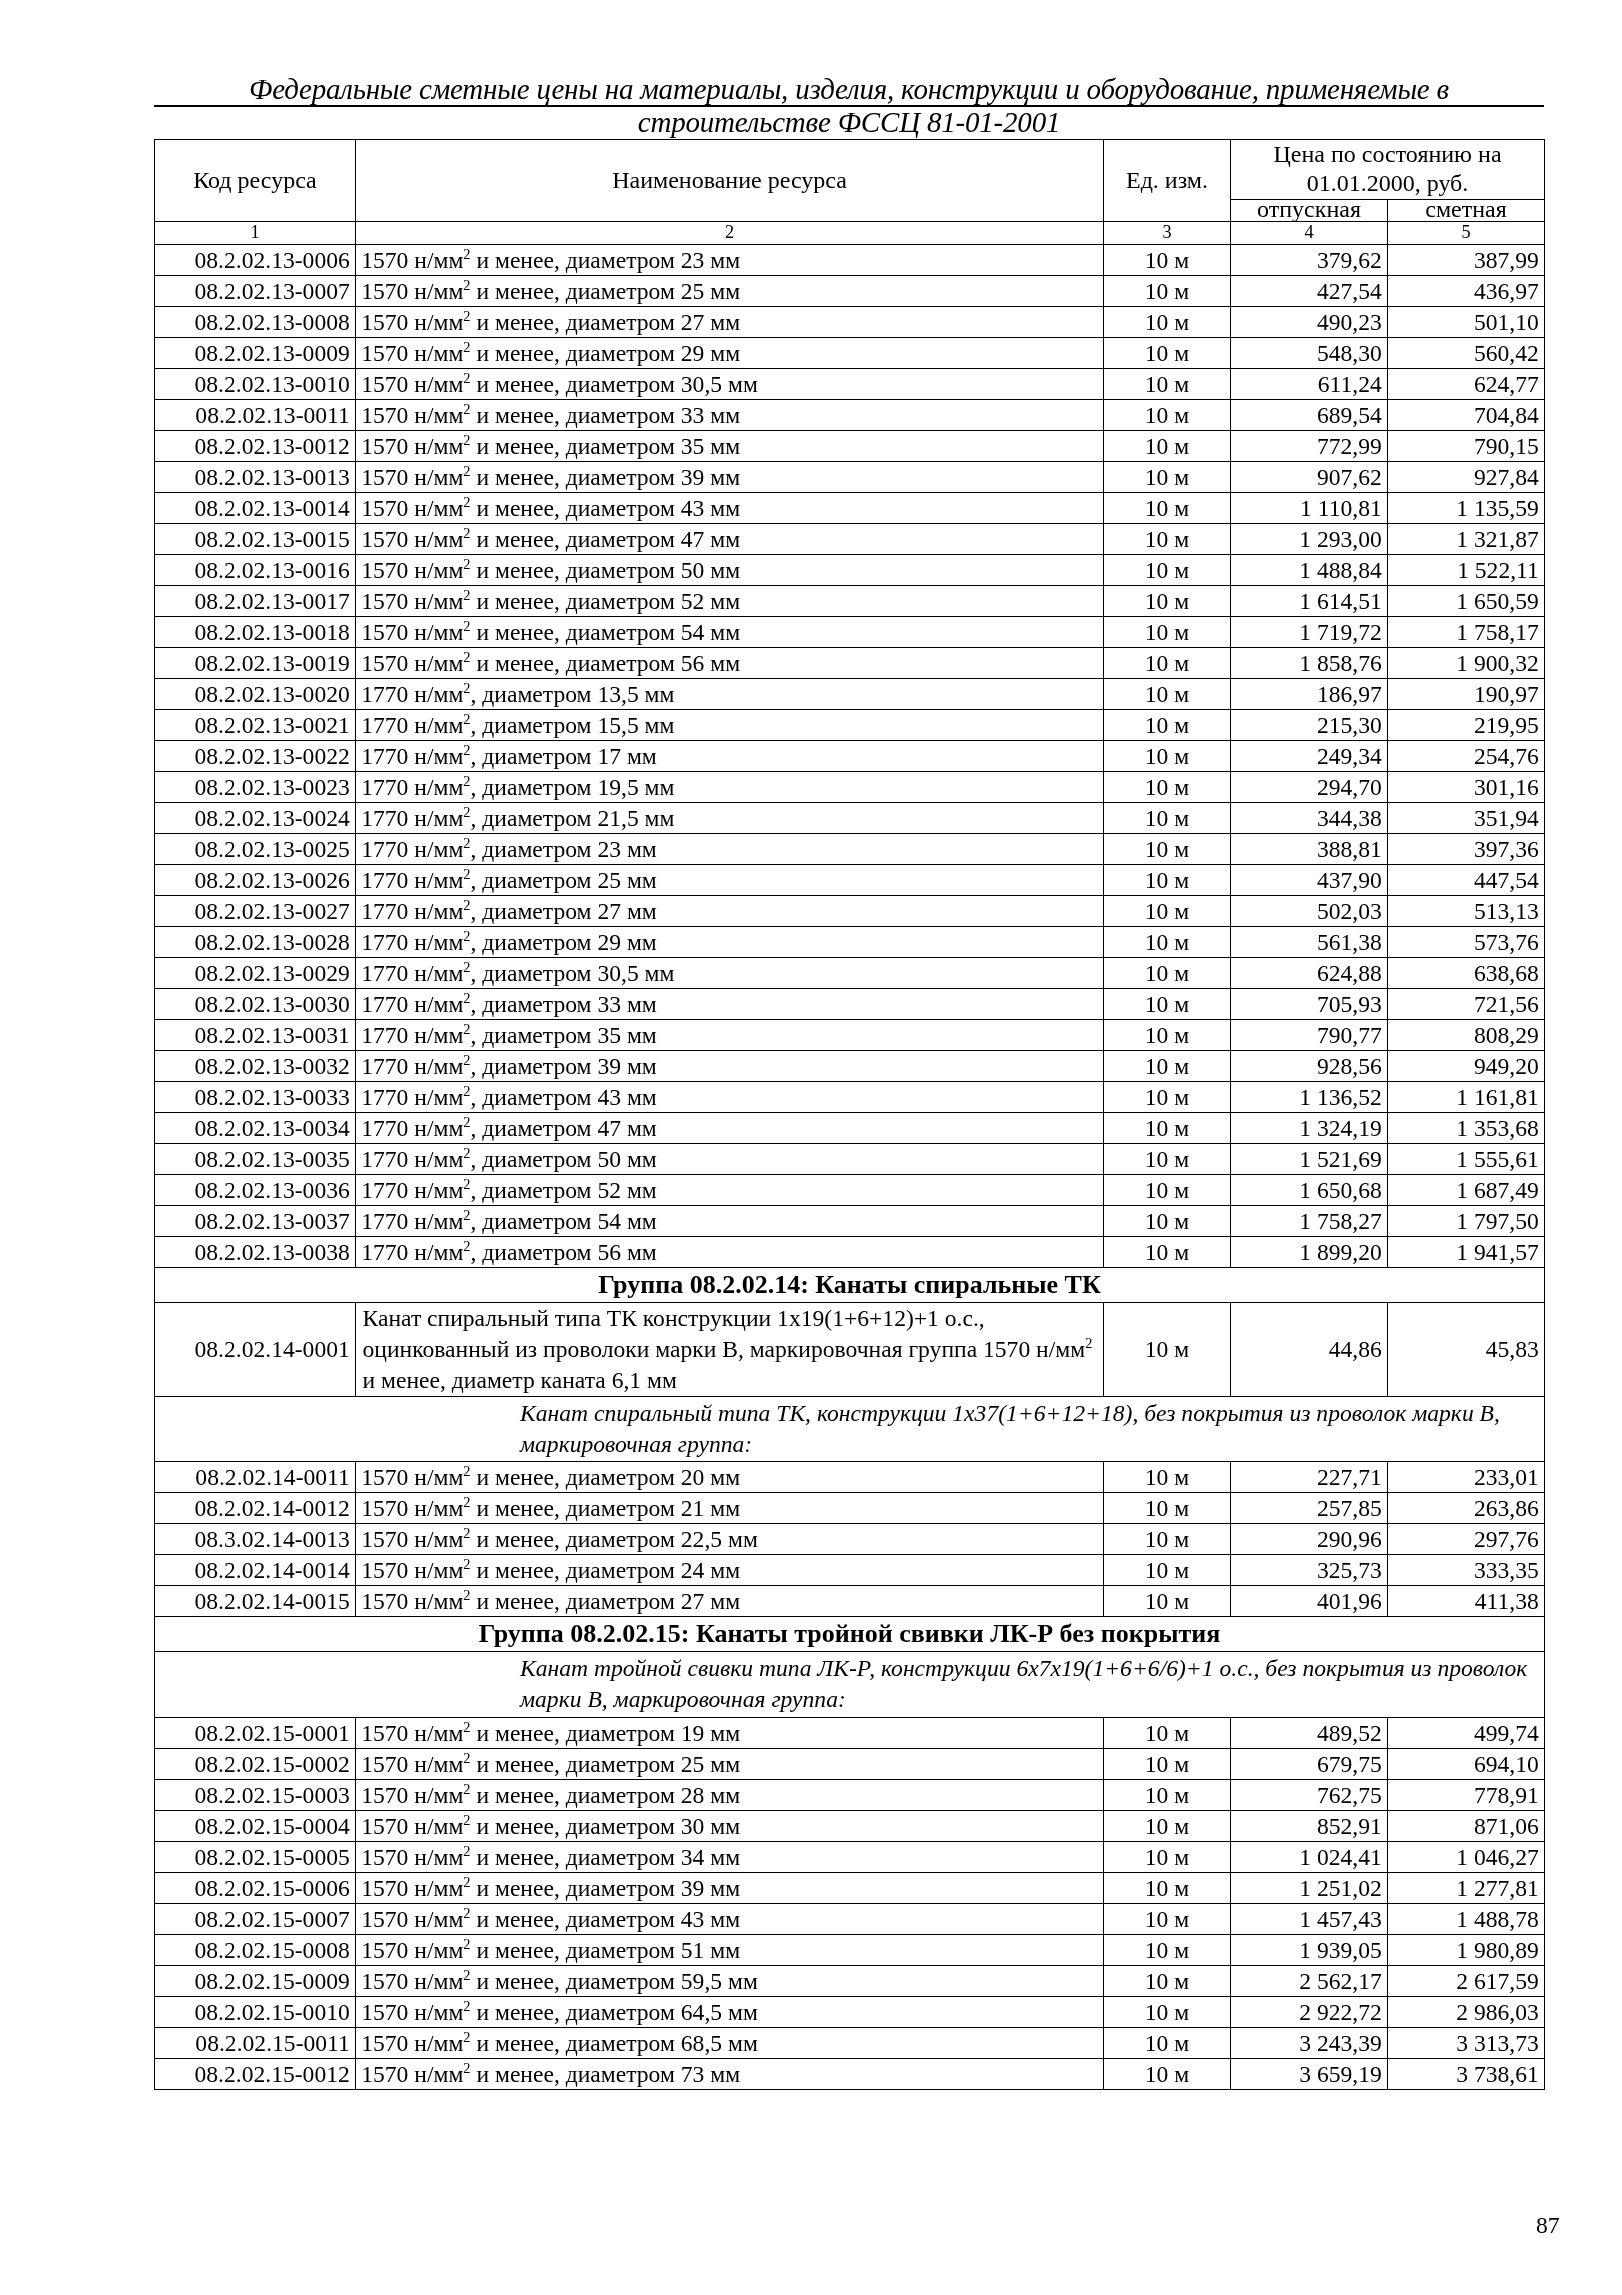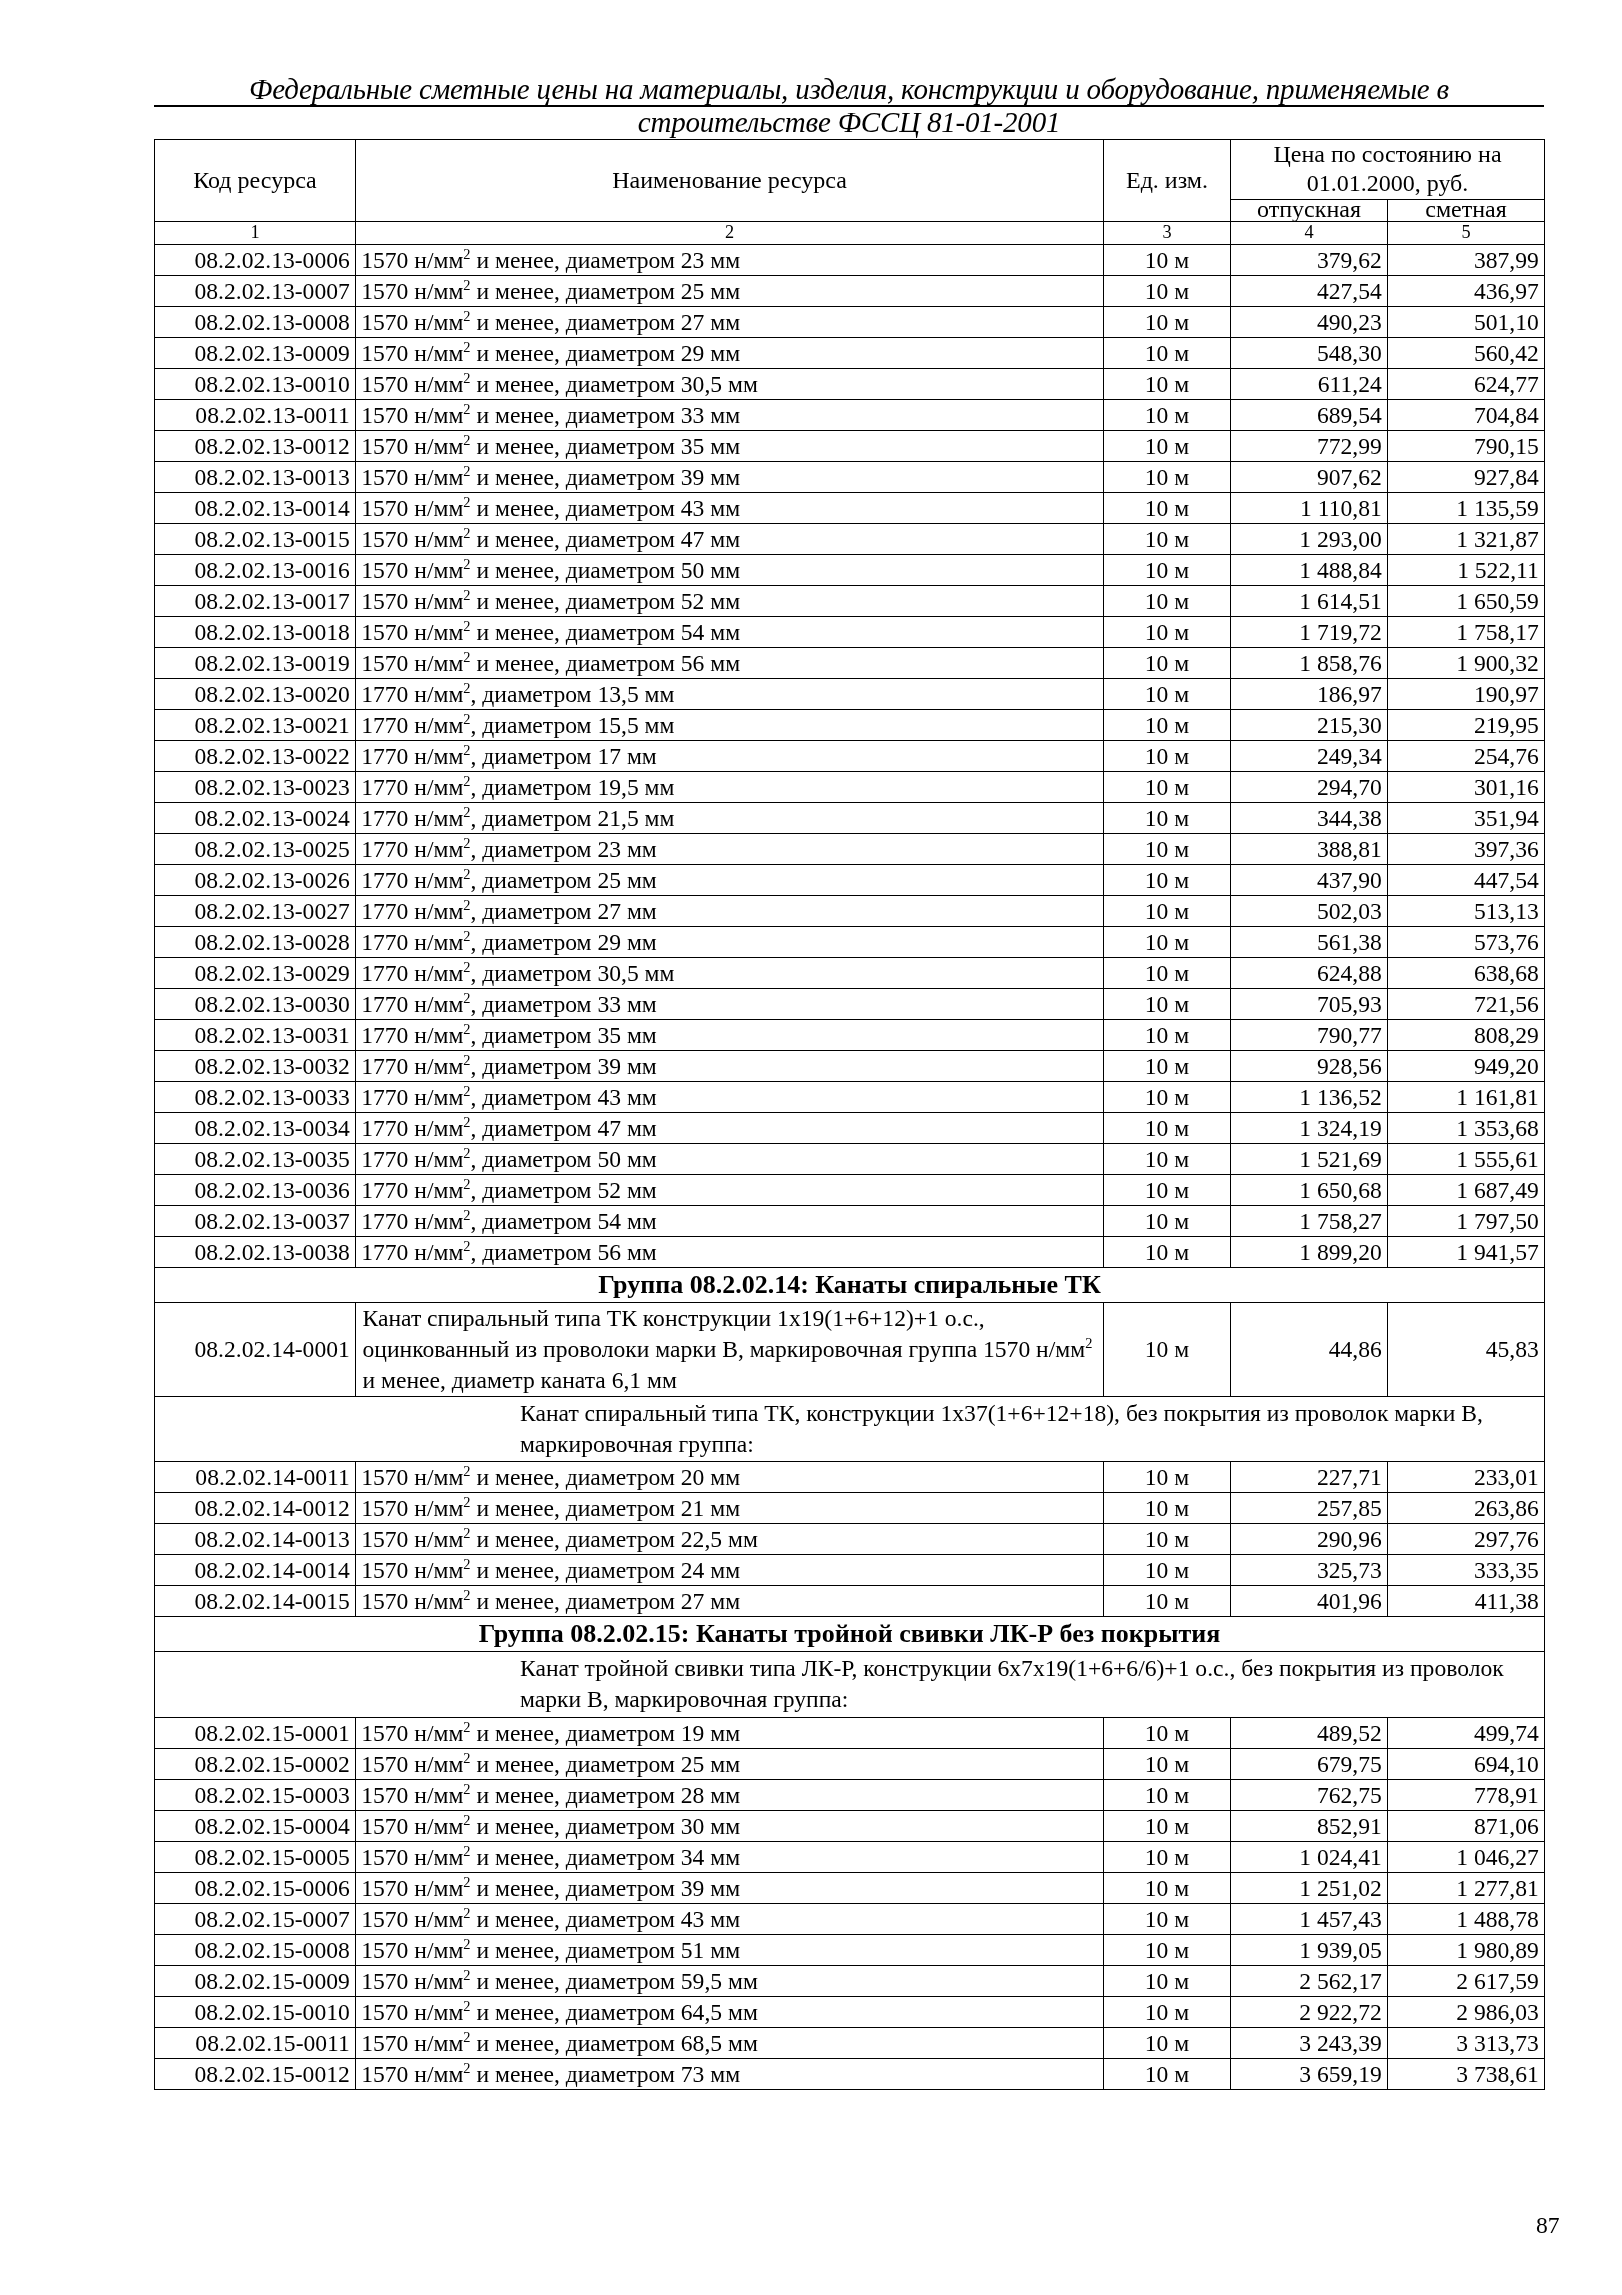--- a/index.html
+++ b/index.html
@@ -21,21 +21,21 @@
   tr.colnum td { height: 22px; line-height: 21px; font-size: 18.3px; text-align: center; }
   tr.row td { height: 30px; line-height: 30px; }
   td.code { text-align: right; padding-left: 6.5px; white-space: nowrap; margin-left: 24px; }
   td.name { padding-left: 46px; white-space: nowrap; }
   td.name.full { padding-left: 6.5px; white-space: normal; line-height: 31px; vertical-align: top; }
   td.unit { text-align: center; white-space: nowrap; }
   td.num { text-align: right; padding-right: 7.9px; white-space: nowrap; }
   td.top { vertical-align: top; }
   tr.group td { height: 34px; line-height: 34px; text-align: center; font-weight: bold; font-size: 26px; }
   tr.note td.note-text { padding-left: 365px; line-height: 31px; padding-top: 1.3px; padding-bottom: 1.3px; }
-  tr.note td { border-left: 1.3px solid #000; border-right: 1.3px solid #000; }
+  tr.note td { border-left: 1.3px solid #000; border-right: 1.3px solid #000; font-style: italic; }
   sup { font-size: 14.4px; line-height: 0; vertical-align: 9.2px; }
   .page-number { position: absolute; left: 1505px; top: 2212px; font-size: 23.6px; margin-left: 31px; }
 </style>
 </head>
 <body>
 
 <div class="running-header">Федеральные сметные цены на материалы, изделия, конструкции и оборудование, применяемые в строительстве ФССЦ 81-01-2001</div>
 <div class="header-rule"></div>
 
 <table class="price">
@@ -322,21 +322,21 @@
         <td class="num">233,01</td>
       </tr>
       <tr class="row">
         <td class="code">08.2.02.14-0012</td>
         <td class="name"><span>1570 н/мм</span><sup>2</sup><span> и менее, диаметром 21 мм</span></td>
         <td class="unit">10 м</td>
         <td class="num">257,85</td>
         <td class="num">263,86</td>
       </tr>
       <tr class="row">
-        <td class="code">08.2.02.14-0013</td>
+        <td class="code">08.3.02.14-0013</td>
         <td class="name"><span>1570 н/мм</span><sup>2</sup><span> и менее, диаметром 22,5 мм</span></td>
         <td class="unit">10 м</td>
         <td class="num">290,96</td>
         <td class="num">297,76</td>
       </tr>
       <tr class="row">
         <td class="code">08.2.02.14-0014</td>
         <td class="name"><span>1570 н/мм</span><sup>2</sup><span> и менее, диаметром 24 мм</span></td>
         <td class="unit">10 м</td>
         <td class="num">325,73</td>

